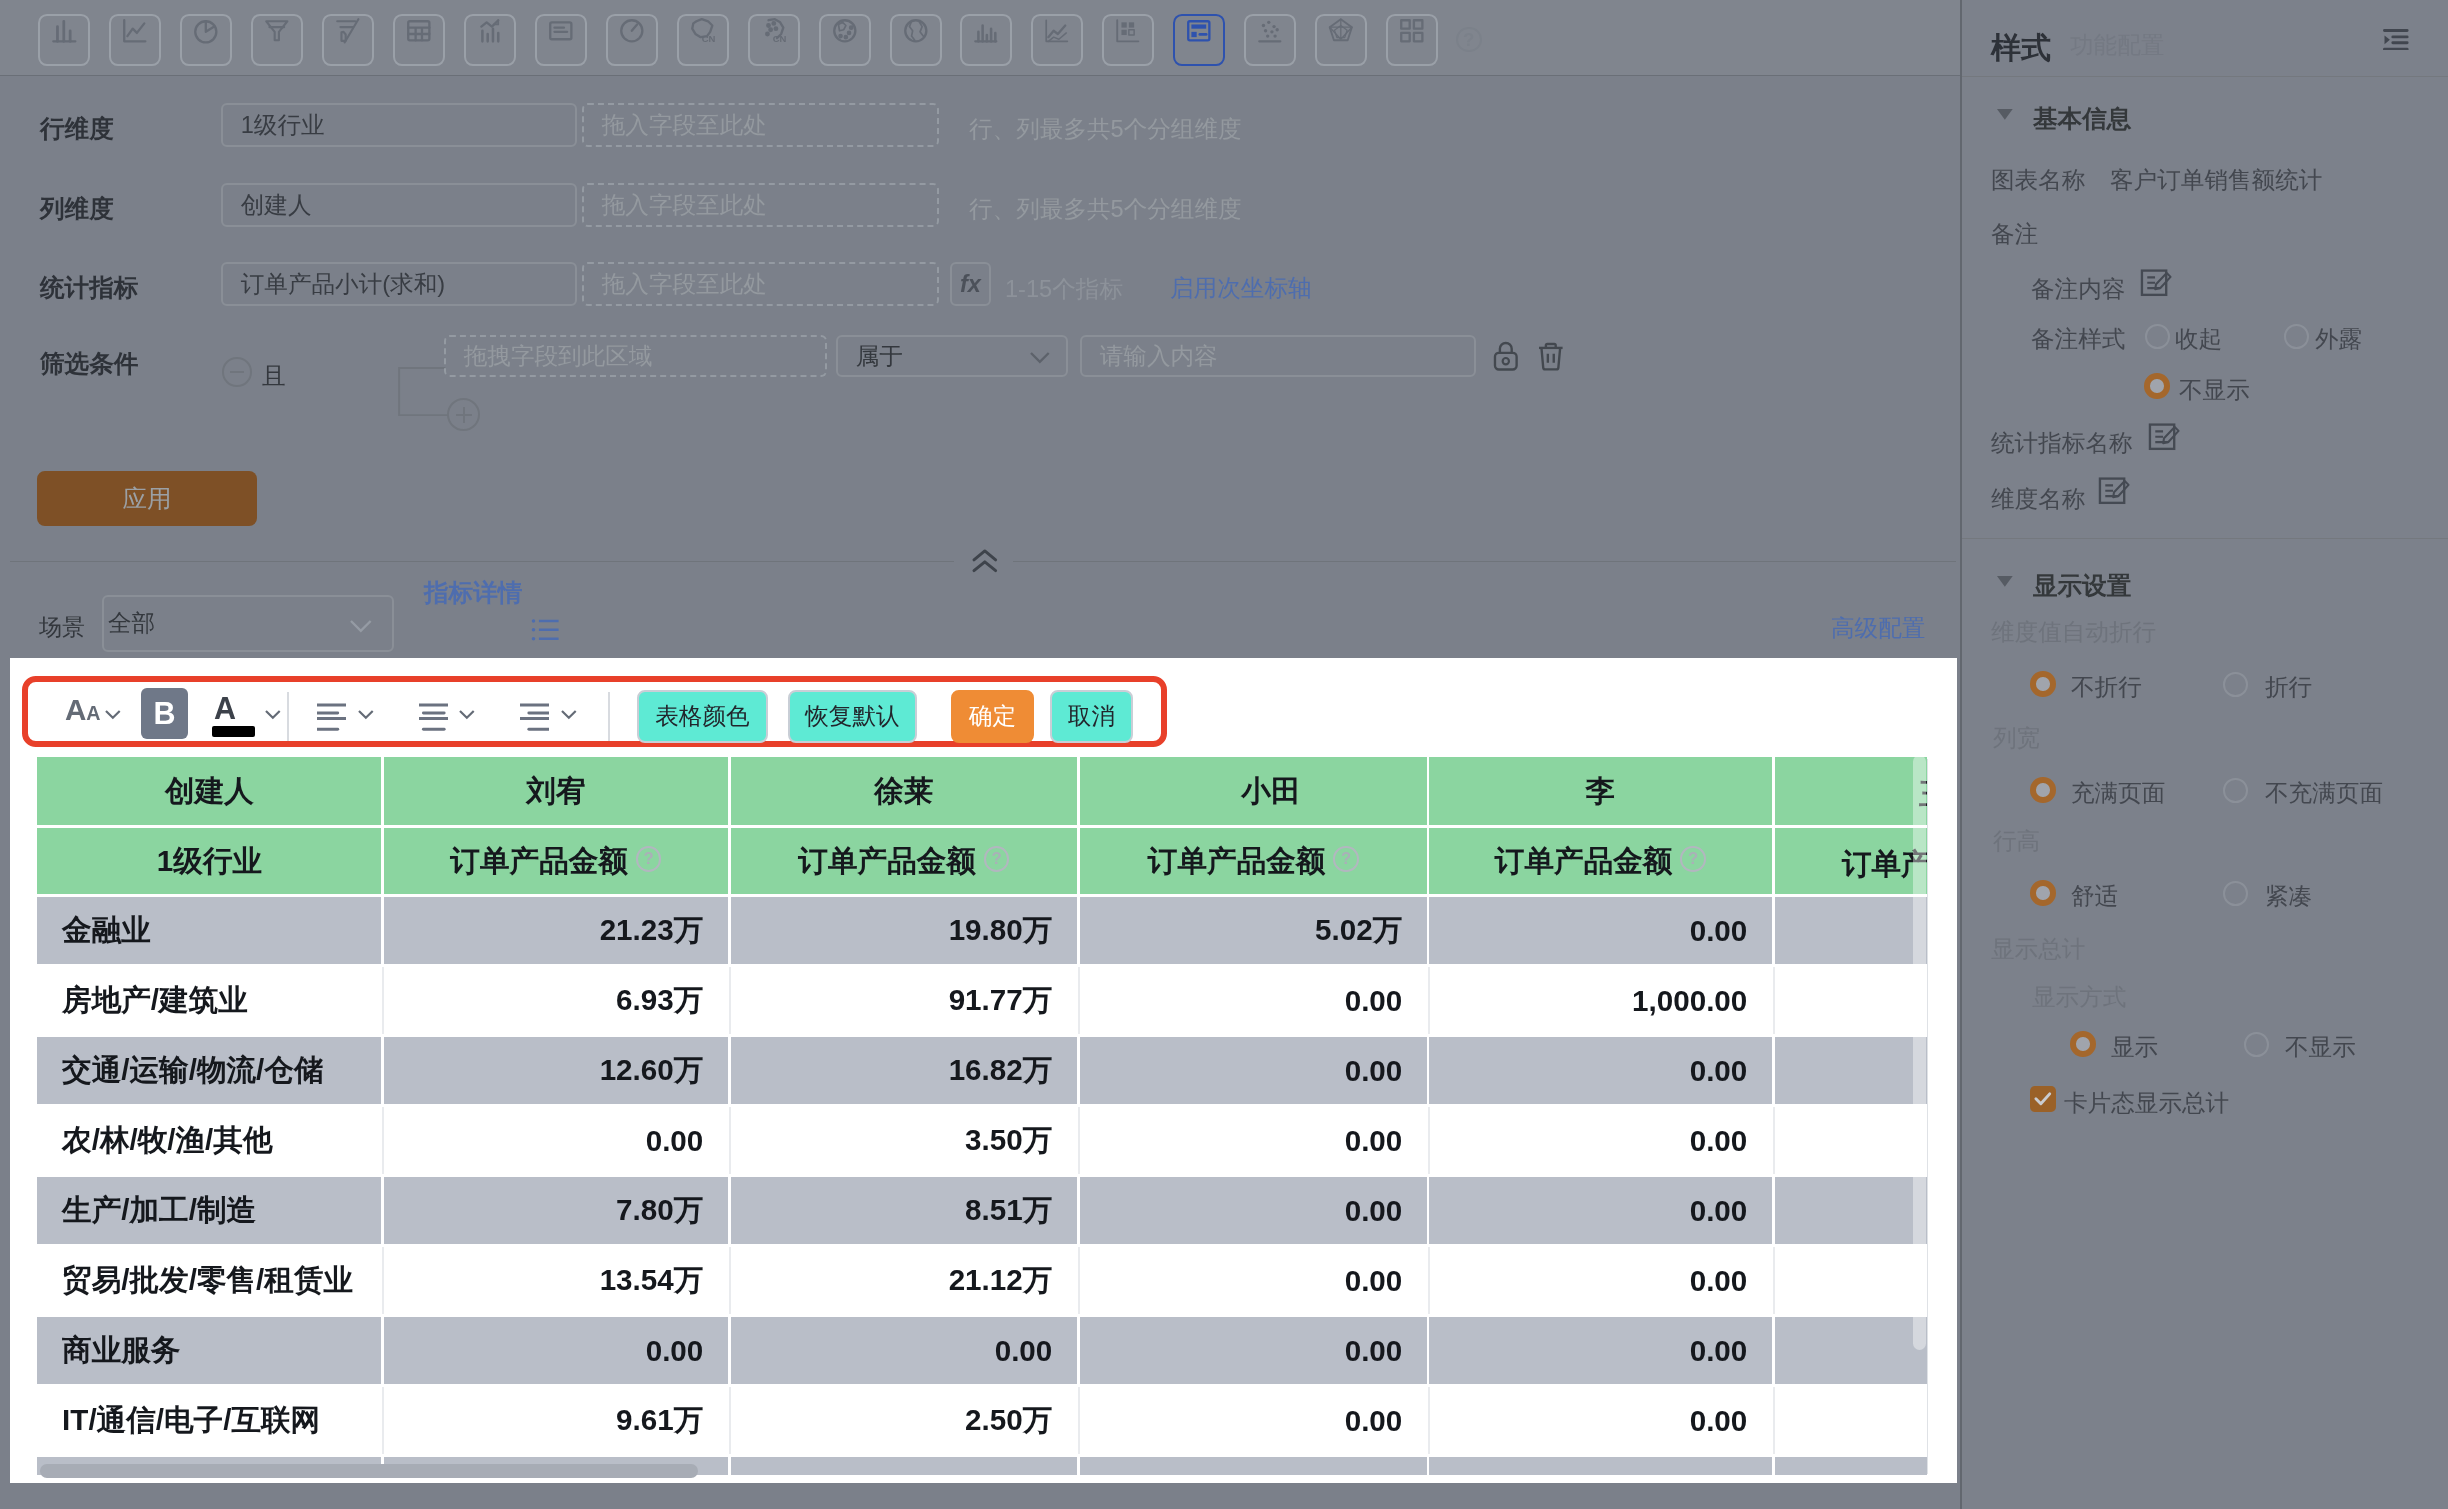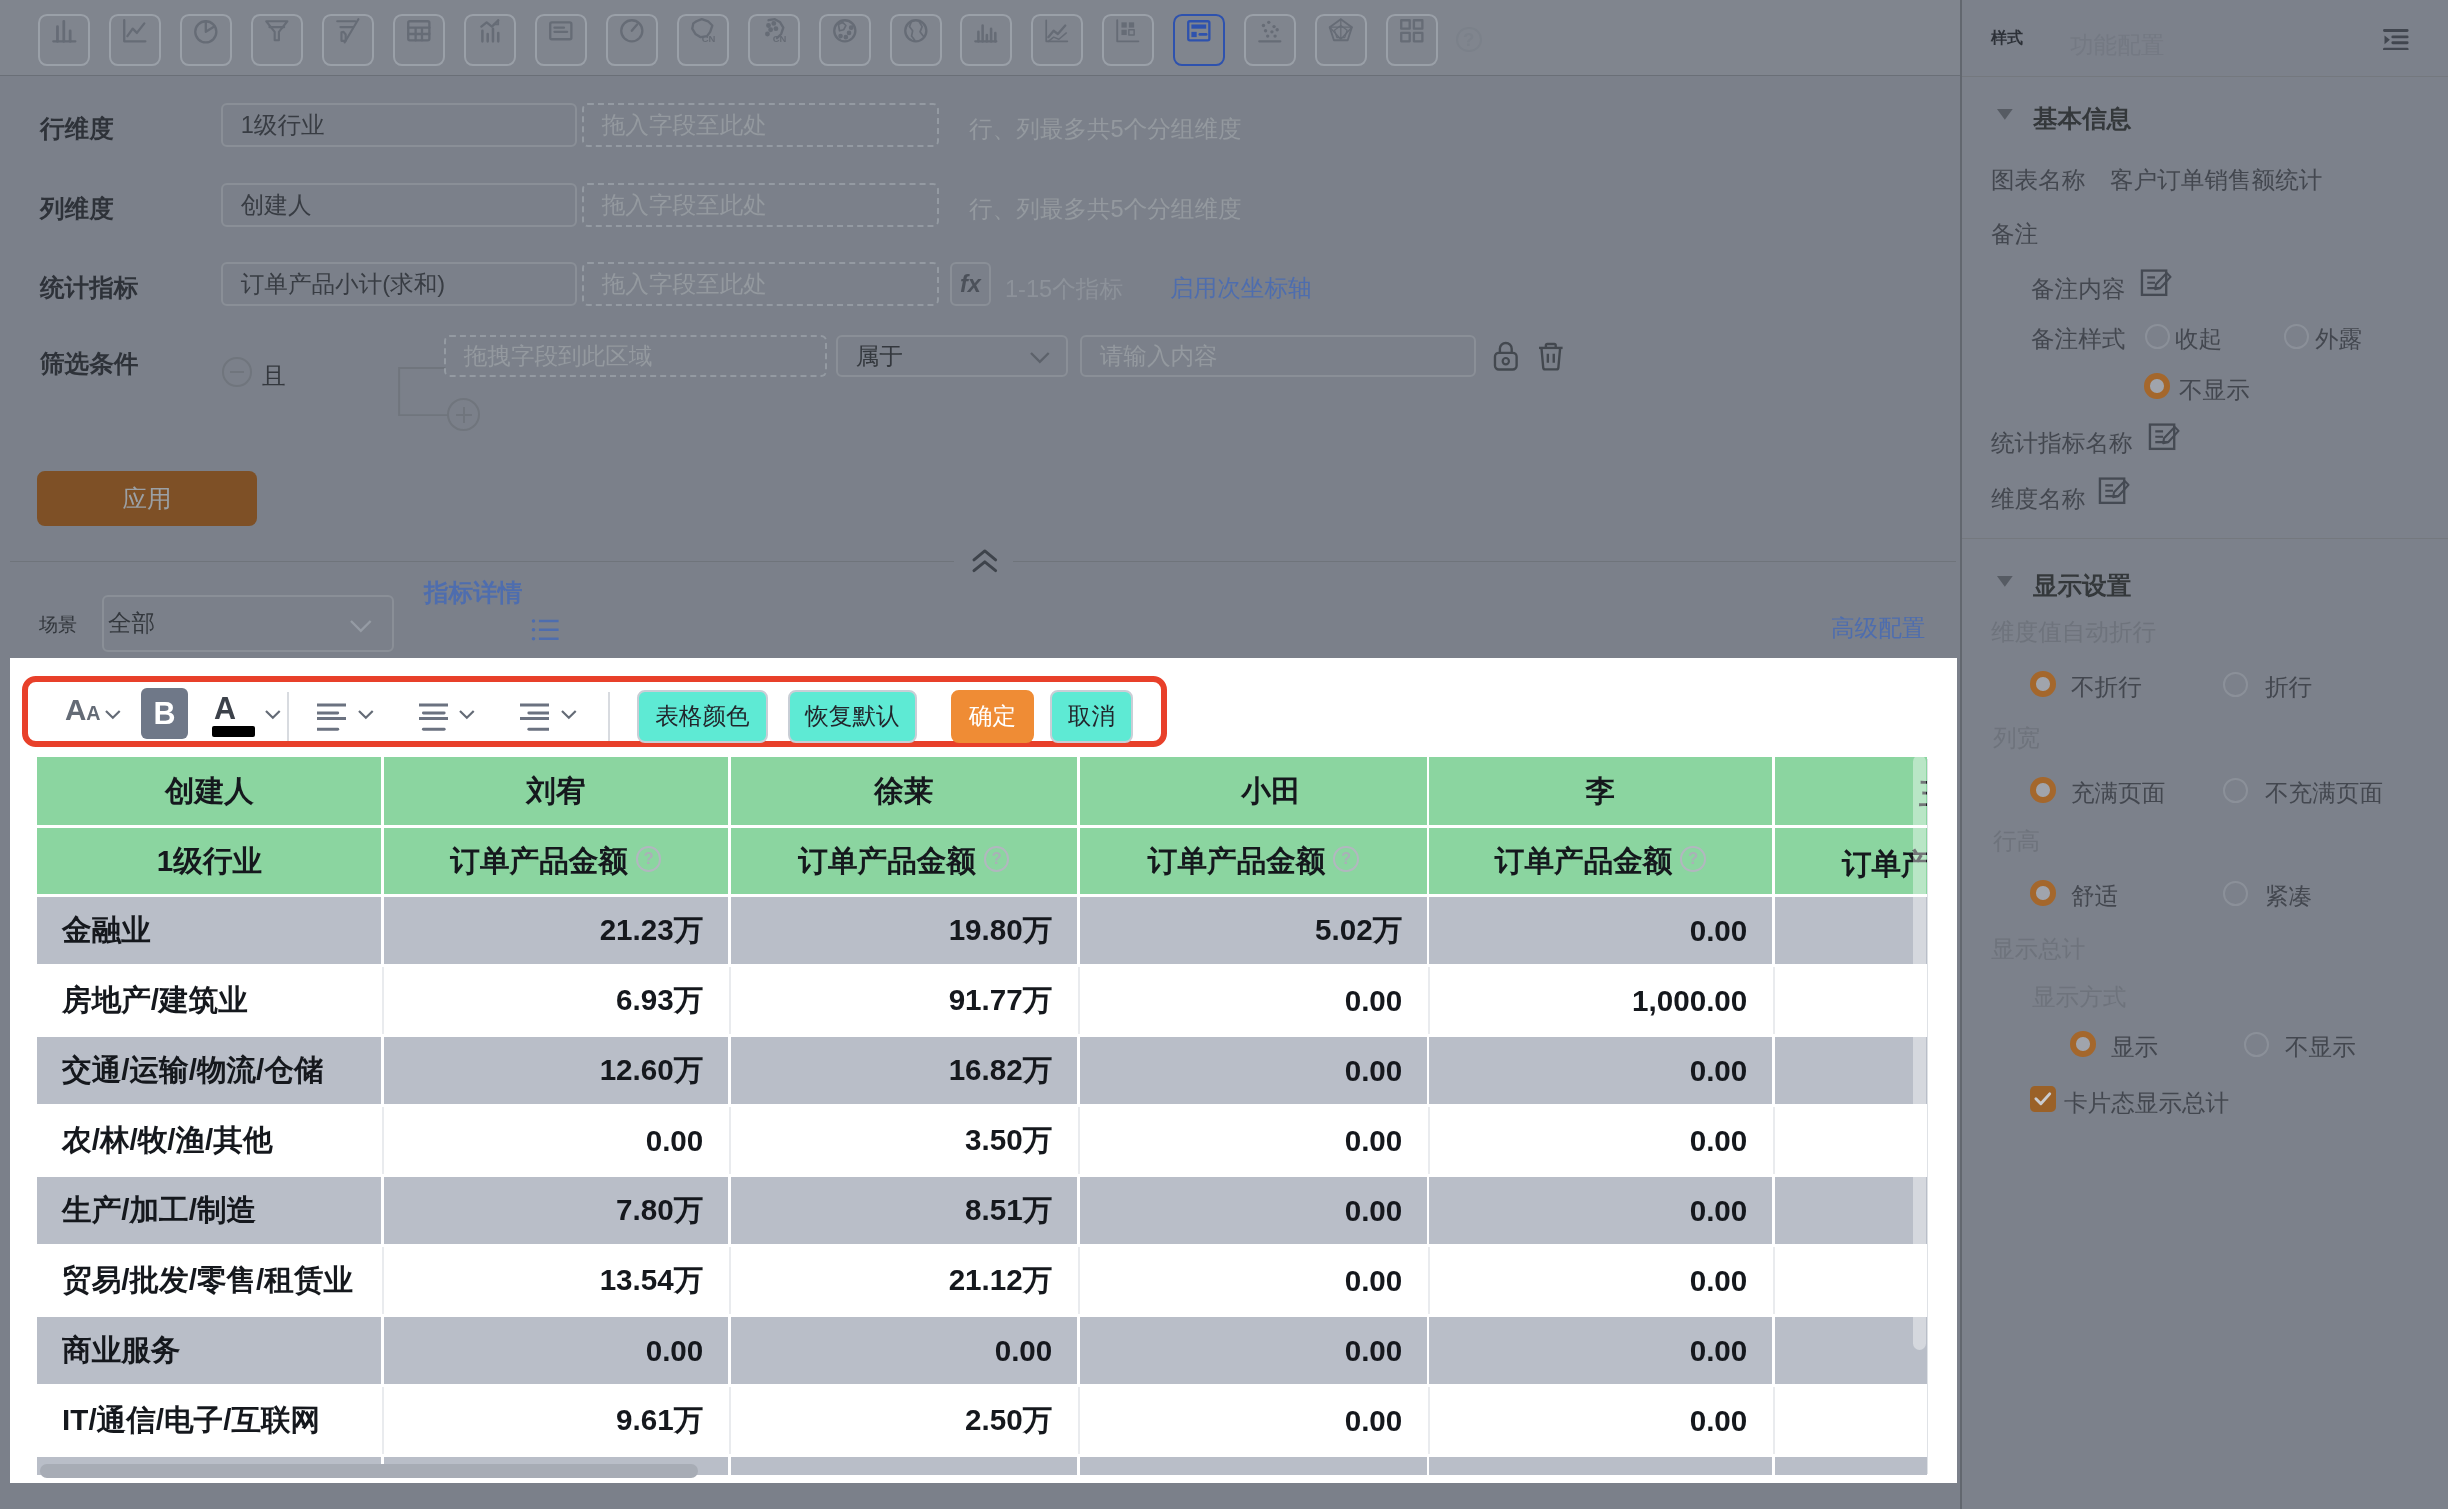--- a/index.html
+++ b/index.html
@@ -240,21 +240,21 @@
     </svg>
 
   <div class="abs" style="left:37px;top:471px;width:220px;height:55px;background:#7e5026;border-radius:7.9px;font-size:24.6px;color:#9ba0a5;display:flex;align-items:center;justify-content:center;">应用</div>
 
   <div class="abs" style="left:9.9px;top:561px;width:944px;height:1px;background:#6f747b;"></div>
   <div class="abs" style="left:1013px;top:561px;width:943px;height:1px;background:#6f747b;"></div>
   <svg class="abs" style="left:970px;top:548px;" width="29.6" height="25.6" viewBox="0 0 30 26">
       <path d="M4 12L15 3l11 9M4 23l11-9 11 9" stroke="#3e434b" stroke-width="3" fill="none" stroke-linecap="round" stroke-linejoin="round"></path>
     </svg>
 
-  <div class="abs" style="left:39px;top:612px;font-size:19px;color:#33373d;">场景</div>
+  <div class="abs" style="left:39px;top:612px;font-size:23px;color:#33373d;">场景</div>
   <div class="abs" style="left:102px;top:595px;width:292px;height:57px;border:2px solid #8a8f97;border-radius:5.9px;box-sizing:border-box;font-size:23.6px;color:#34383e;line-height:53px;padding-left:4px;">全部
     <svg class="abs" style="right:19.7px;top:21.7px;" width="23.6" height="14.8" viewBox="0 0 24 15">
         <path d="M2 2l10 10L22 2" stroke="#959ba4" stroke-width="2.4" fill="none"></path>
       </svg>
   </div>
   <div class="blue" style="left:424px;top:576px;font-size:24.6px;font-weight:bold;">指标详情</div>
   <svg class="abs" style="left:531px;top:617px;" width="29.6" height="25.6" viewBox="0 0 30 26">
       <path d="M8 4h20M8 13h20M8 22h20" stroke="#4e6dae" stroke-width="2.6" fill="none"></path>
       <circle cx="2.5" cy="4" r="1.8" fill="#4e6dae"></circle>
       <circle cx="2.5" cy="13" r="1.8" fill="#4e6dae"></circle>
@@ -396,21 +396,21 @@
     <div class="vline" style="left:719px;top:729px;height:67px;"></div>
     <div class="vline" style="left:1068px;top:729px;height:67px;"></div>
     <div class="vline" style="left:1418px;top:729px;height:67px;"></div>
     <div class="vline" style="left:1763px;top:729px;height:67px;"></div>
     <div class="abs" style="left:1917px;top:101px;width:1px;height:715px;background:#dfe2e6;"></div>
     <div class="abs" style="left:1903px;top:97px;width:12.8px;height:595px;border-radius:6.9px;background:rgba(255,255,255,0.4);"></div>
     <div class="abs" style="left:30.5px;top:806px;width:658px;height:13.8px;border-radius:6.9px;background:#a7acb5;"></div>
   </div>
 
   <div id="sidebar" class="abs"></div>
-  <div class="abs" style="left:1991px;top:27.6px;font-size:16px;font-weight:bold;color:#2d3138;">样式</div>
+  <div class="abs" style="left:1991px;top:27.6px;font-size:30px;font-weight:bold;color:#2d3138;">样式</div>
   <div class="abs" style="left:2070px;top:28.6px;font-size:23.6px;color:#747983;">功能配置</div>
   <svg class="abs" style="left:2383px;top:28.6px;" width="25.6" height="21.7" viewBox="0 0 26 22" stroke="#41464f" fill="none" stroke-linecap="round">
       <path d="M1.5 1.5h23M1.5 20.5h23" stroke-width="3"></path>
       <path d="M10 8h14.5M10 14h14.5" stroke-width="3"></path>
       <path d="M1.5 6.5L7 11l-5.5 4.5z" fill="#41464f" stroke="none"></path>
     </svg>
   <div class="abs" style="left:1962px;top:76px;width:487px;height:1px;background:#74787e;"></div>
 
   <svg class="abs" style="left:1996px;top:108px;" width="17.7" height="12.8" viewBox="0 0 18 13">
       <path d="M1 1h16L9 12z" fill="#565b63"></path>

